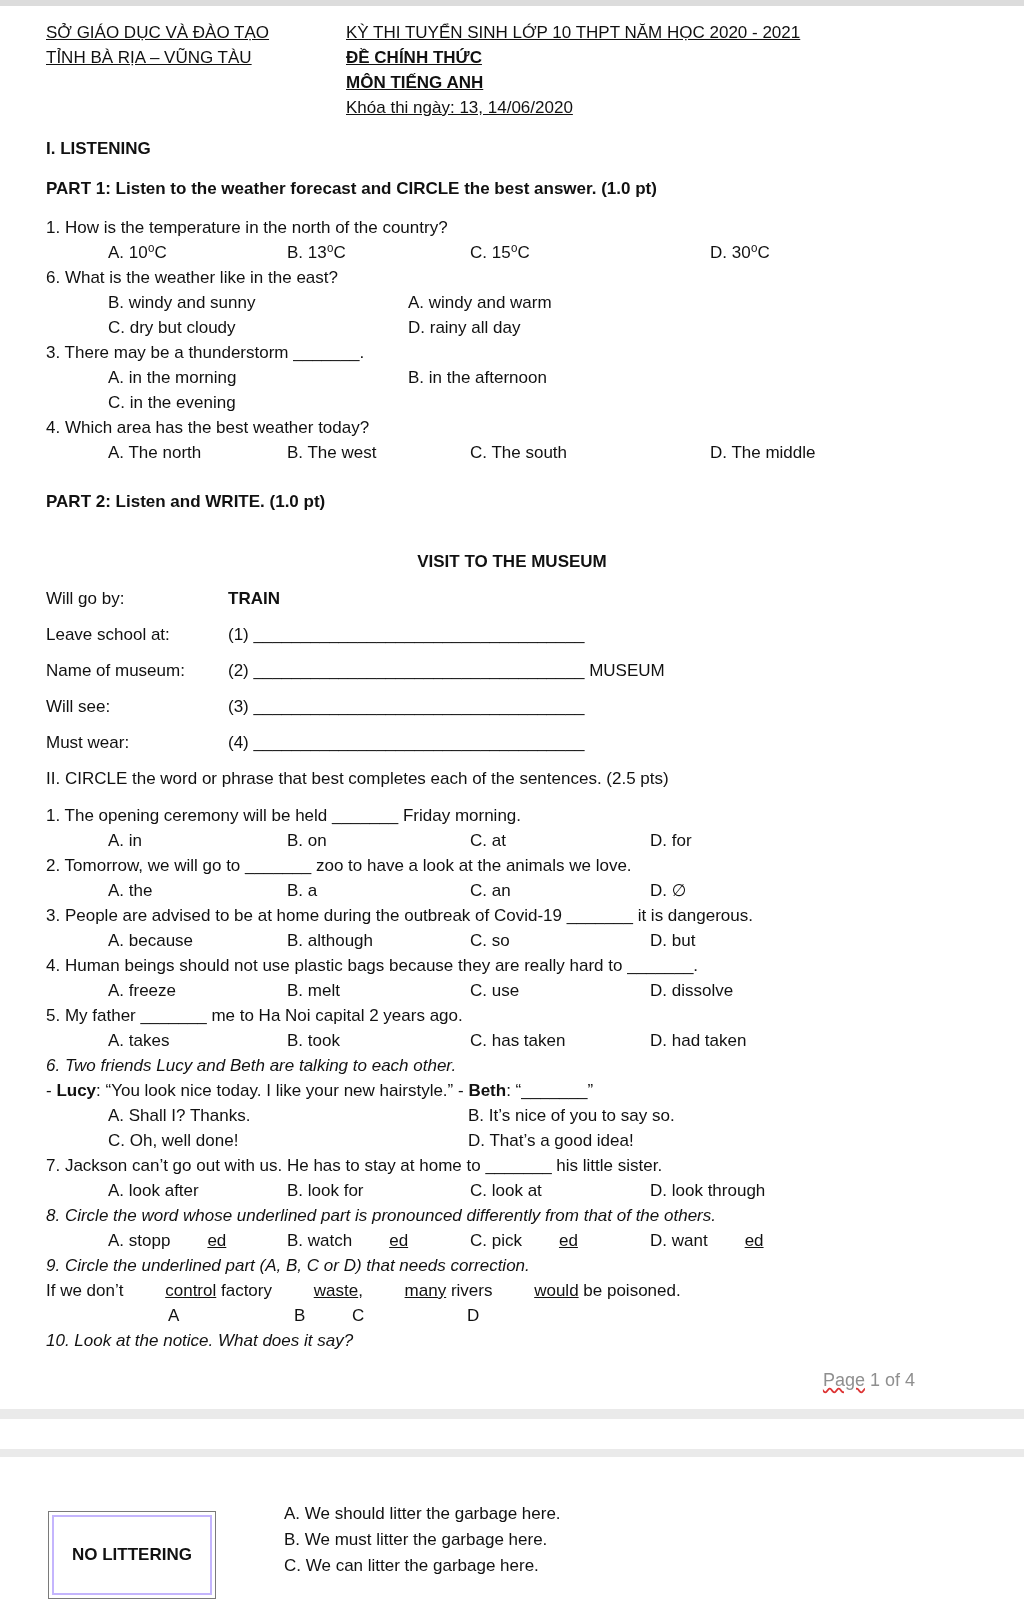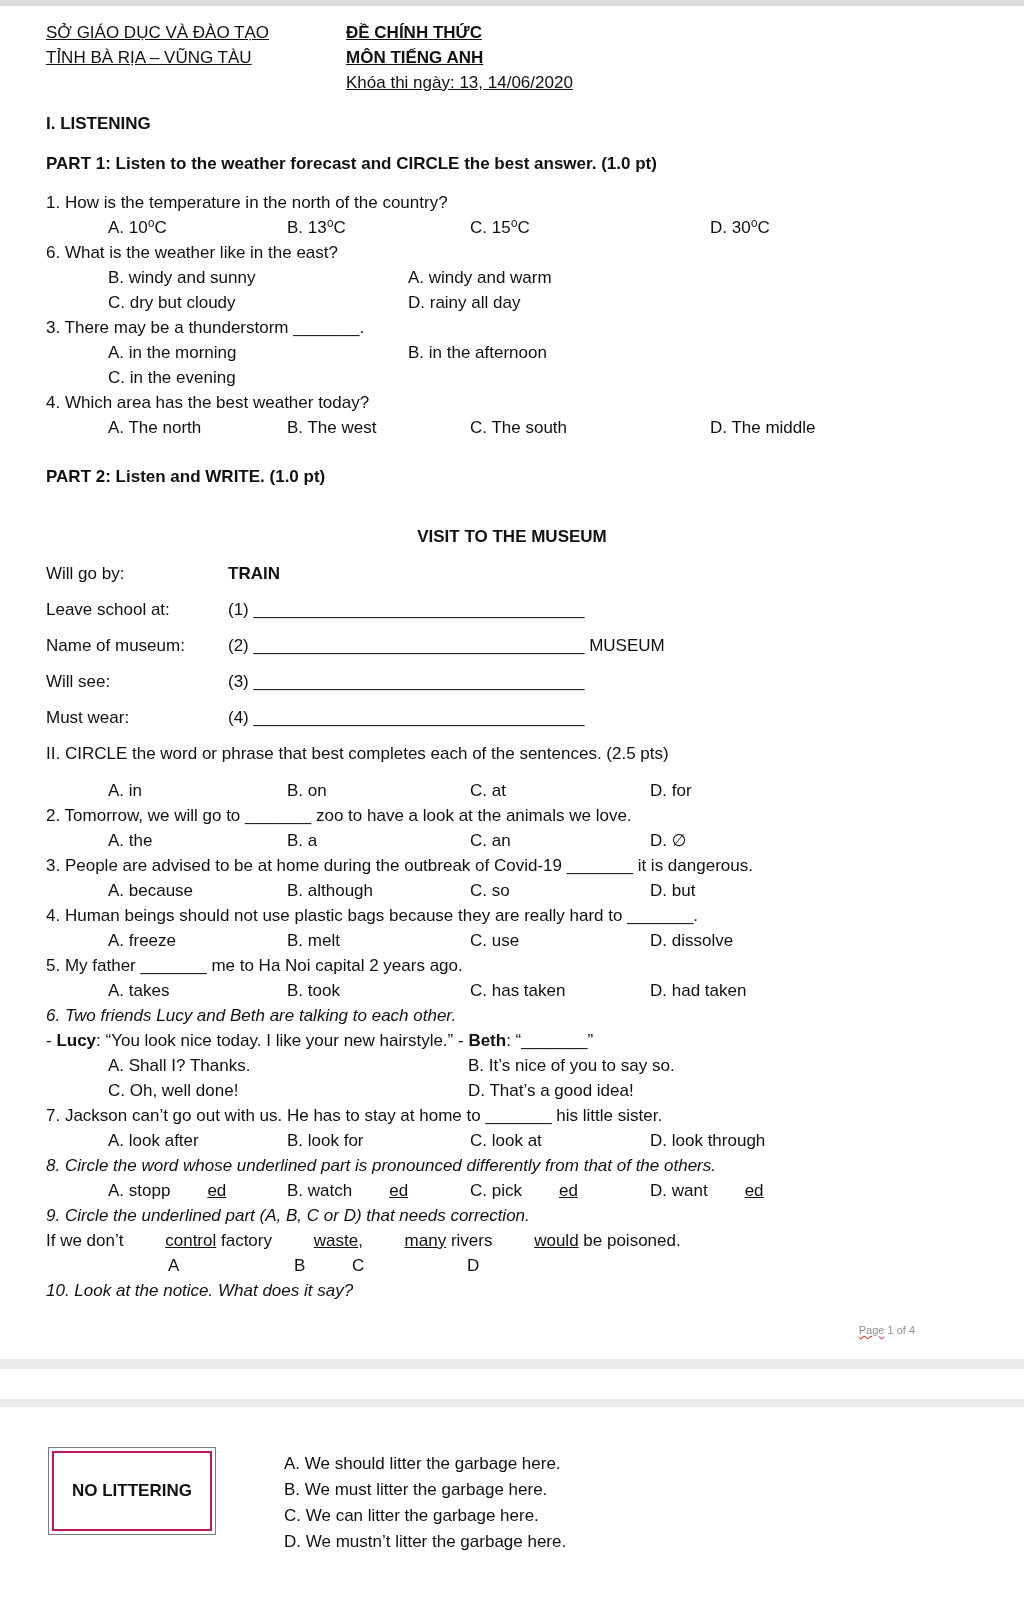--- a/index.html
+++ b/index.html
@@ -47,48 +47,49 @@
   .p2row { display:flex; line-height:25px; margin-bottom:11px; }
   .p2label { width:182px; }
 
   .q9letters { position:relative; height:25px; }
   .q9letters span { position:absolute; top:0; line-height:25px; }
   .q9letters .la { left:122px; }
   .q9letters .lb { left:248px; }
   .q9letters .lc { left:306px; }
   .q9letters .ld { left:421px; }
 
-  .page-footer { text-align:right; padding-right:63px; color:#8f8f8f; font-size:11px; margin-top:16px; line-height:22px; }
+  .page-footer { text-align:right; padding-right:63px; color:#8f8f8f; font-size:18px; margin-top:16px; line-height:22px; }
   .sq { text-decoration-line:underline; text-decoration-style:wavy; text-decoration-color:#d33; }
 
   .notice { display:flex; align-items:flex-start; }
   .sign-box {
-    margin-left:6px; 
+    margin-left:6px; margin-top:14px;
     width:160px; height:80px;
-    border:2px solid #be185d;
+    border:2px solid #c4b5fd;
     outline:1px solid #7a7a7a; outline-offset:3px;
     display:flex; align-items:center; justify-content:center;
     font-weight:bold;
   }
   .notice-opts { margin-left:72px; }
   .notice-opts .line { line-height:26px; }
 </style>
 </head>
 <body>
 
 <div class="top-band"></div>
 
 <div class="page1">
 
   <div class="header">
     <div class="header-left">
       <div class="line">SỞ GIÁO DỤC VÀ ĐÀO TẠO</div>
       <div class="line">TỈNH BÀ RỊA – VŨNG TÀU</div>
     </div>
     <div class="header-right">
+      <div class="line">KỲ THI TUYỂN SINH LỚP 10 THPT NĂM HỌC 2020 - 2021</div>
       <div class="line bold">ĐỀ CHÍNH THỨC</div>
       <div class="line bold">MÔN TIẾNG ANH</div>
       <div class="line">Khóa thi ngày: 13, 14/06/2020</div>
     </div>
   </div>
 
   <div class="listening-title">I. LISTENING</div>
 
   <div class="part1-title">PART 1: Listen to the weather forecast and CIRCLE the best answer. (1.0 pt)</div>
 
@@ -143,20 +144,21 @@
     <span class="p2label">Will see:</span>
     <span>(3) ___________________________________</span>
   </div>
   <div class="p2row">
     <span class="p2label">Must wear:</span>
     <span>(4) ___________________________________</span>
   </div>
 
   <div class="s2-title">II. CIRCLE the word or phrase that best completes each of the sentences. (2.5 pts)</div>
 
+  <div class="line">1. The opening ceremony will be held _______ Friday morning.</div>
   <div class="opts4b">
     <span>A. in</span>
     <span>B. on</span>
     <span>C. at</span>
     <span>D. for</span>
   </div>
 
   <div class="line">2. Tomorrow, we will go to _______ zoo to have a look at the animals we love.</div>
   <div class="opts4b">
     <span>A. the</span>
@@ -233,16 +235,15 @@
 <div style="height:30px; background:#fff"></div>
 <div class="band" style="height:8px"></div>
 
 <div class="page2">
   <div class="notice">
     <div class="sign-box">NO LITTERING</div>
     <div class="notice-opts">
       <div class="line">A. We should litter the garbage here.</div>
       <div class="line">B. We must litter the garbage here.</div>
       <div class="line">C. We can litter the garbage here.</div>
-      <div class="line">D. We mustn’t litter the garbage here.</div>
     </div>
   </div>
 </div>
 
 </body></html>

